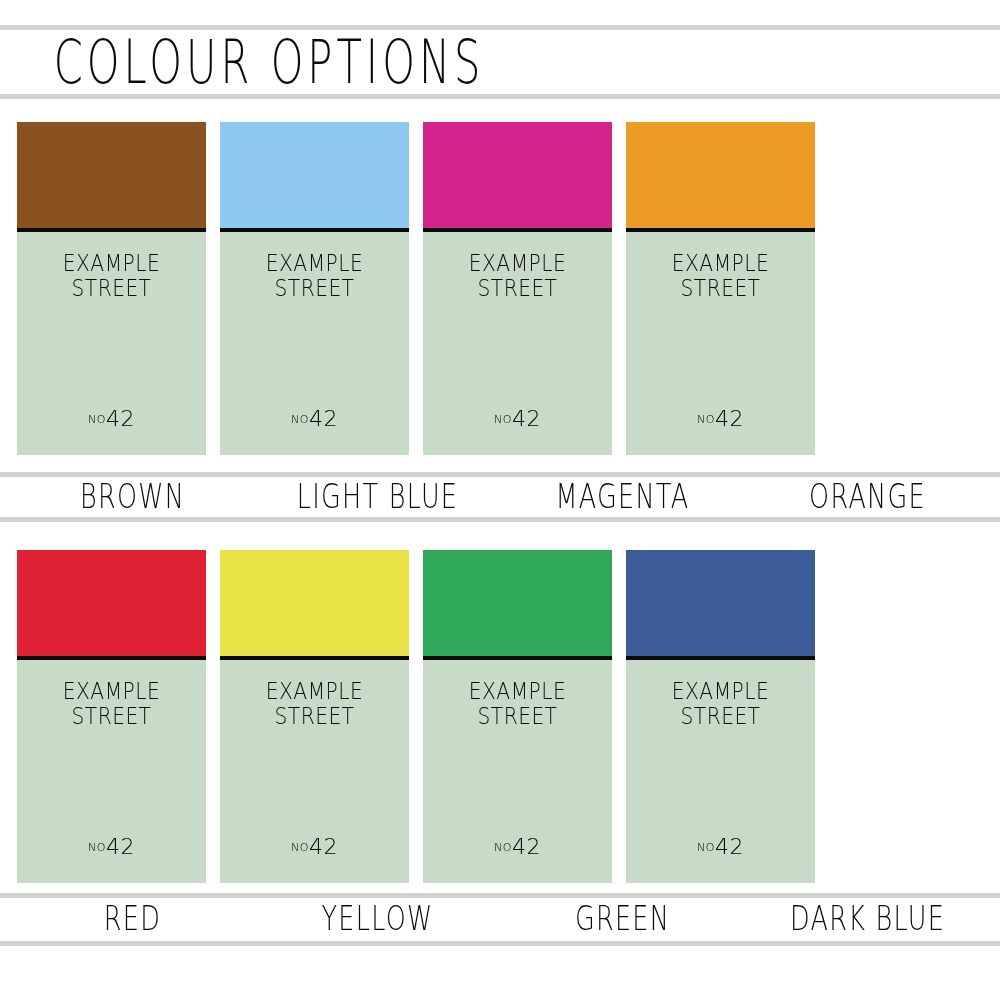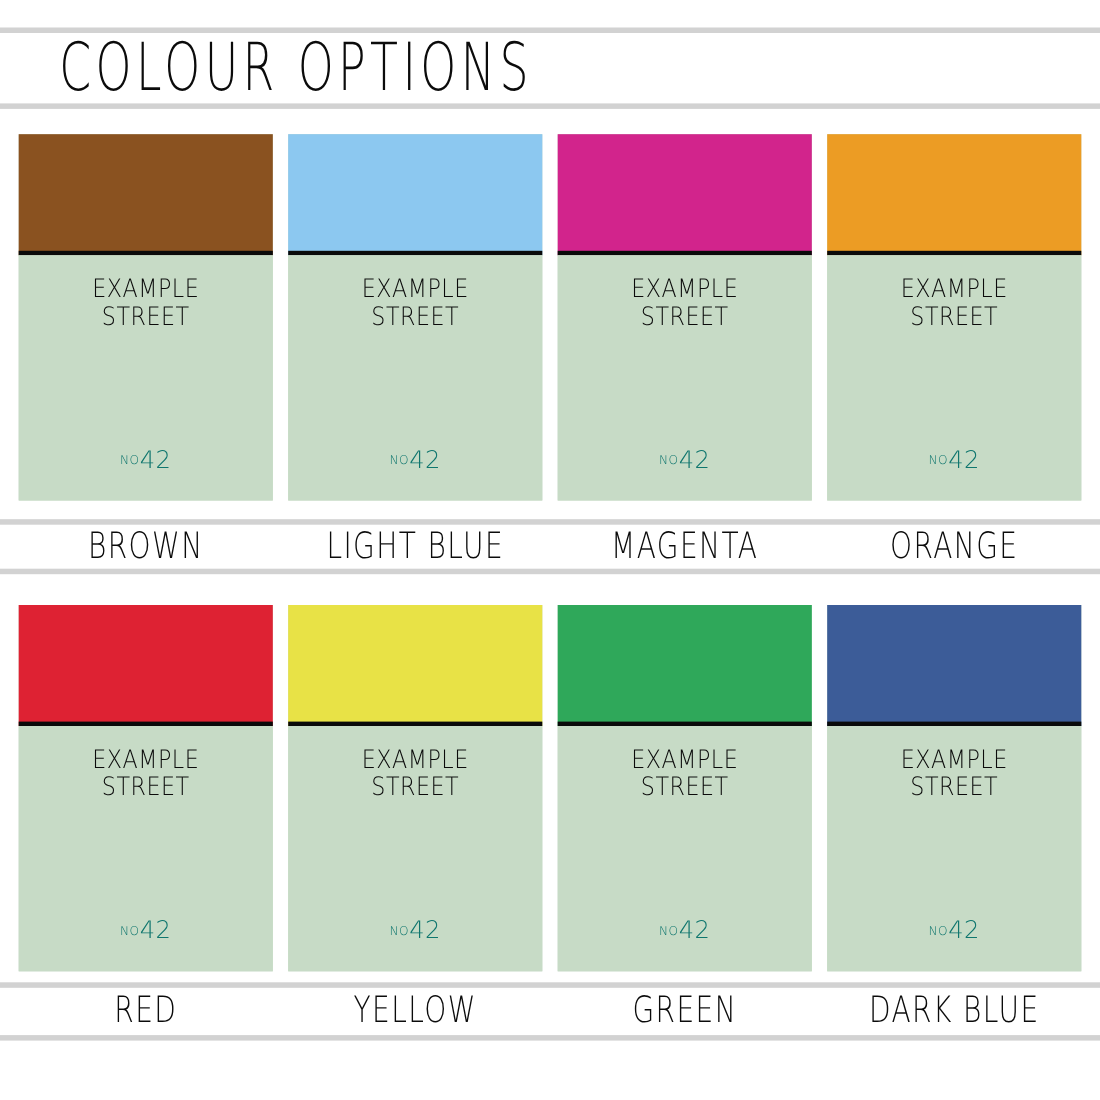--- a/index.html
+++ b/index.html
@@ -54,21 +54,21 @@
     color: #0b0b0b;
     white-space: nowrap;
     transform: scaleX(0.80) scaleY(1.16);
     transform-origin: center center;
   }
 
   
   .row {
     position: absolute;
     left: 17px;
-    width: 966px;
+    width: 798px;
     display: flex;
     gap: 14px;
   }
   .row-1 { top: 122px; }
   .row-2 { top: 550px; }
 
   .card {
     width: 232px;
     height: 333px;
     display: flex;
@@ -105,21 +105,21 @@
     transform-origin: center top;
   }
   .street-line { display: block; }
 
   .number {
     position: absolute;
     bottom: 24px;
     left: 0;
     width: 100%;
     text-align: center;
-    color: #0f766e;
+    color: #000000;
     font-family: "DejaVu Sans", sans-serif;
     font-weight: 300;
     white-space: nowrap;
   }
   .number-no {
     font-size: 11px;
     letter-spacing: 0.5px;
     vertical-align: 3px;
   }
   .number-val {

